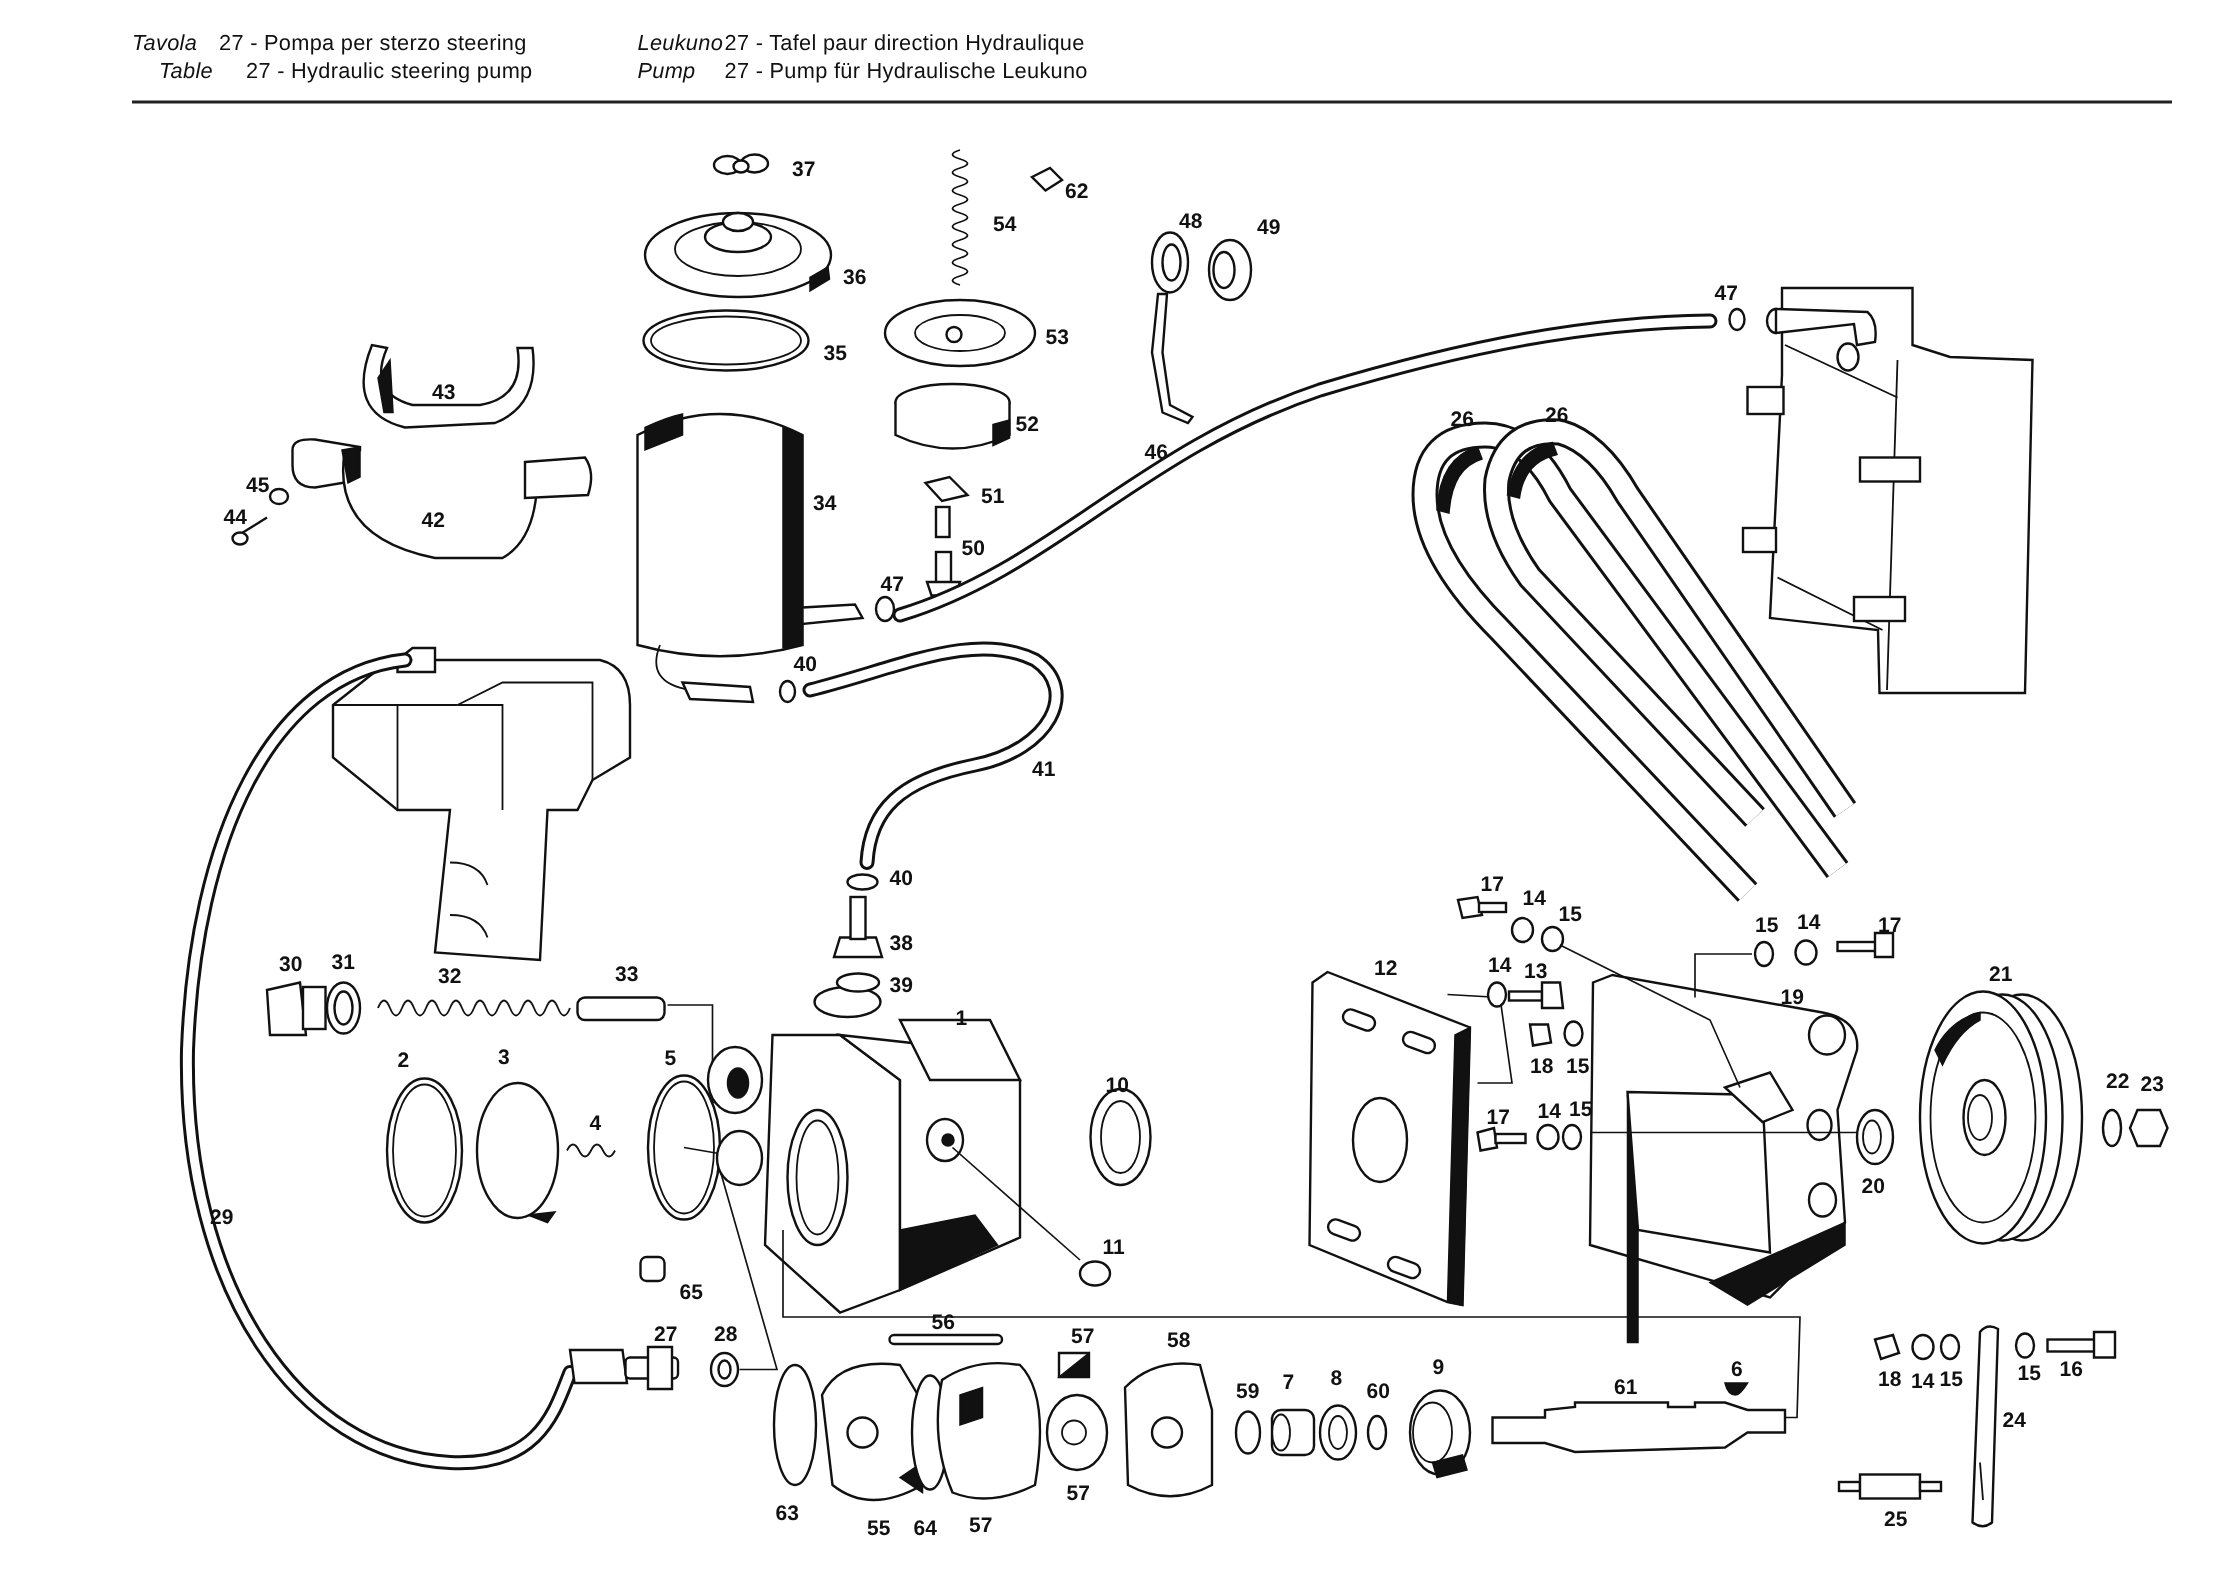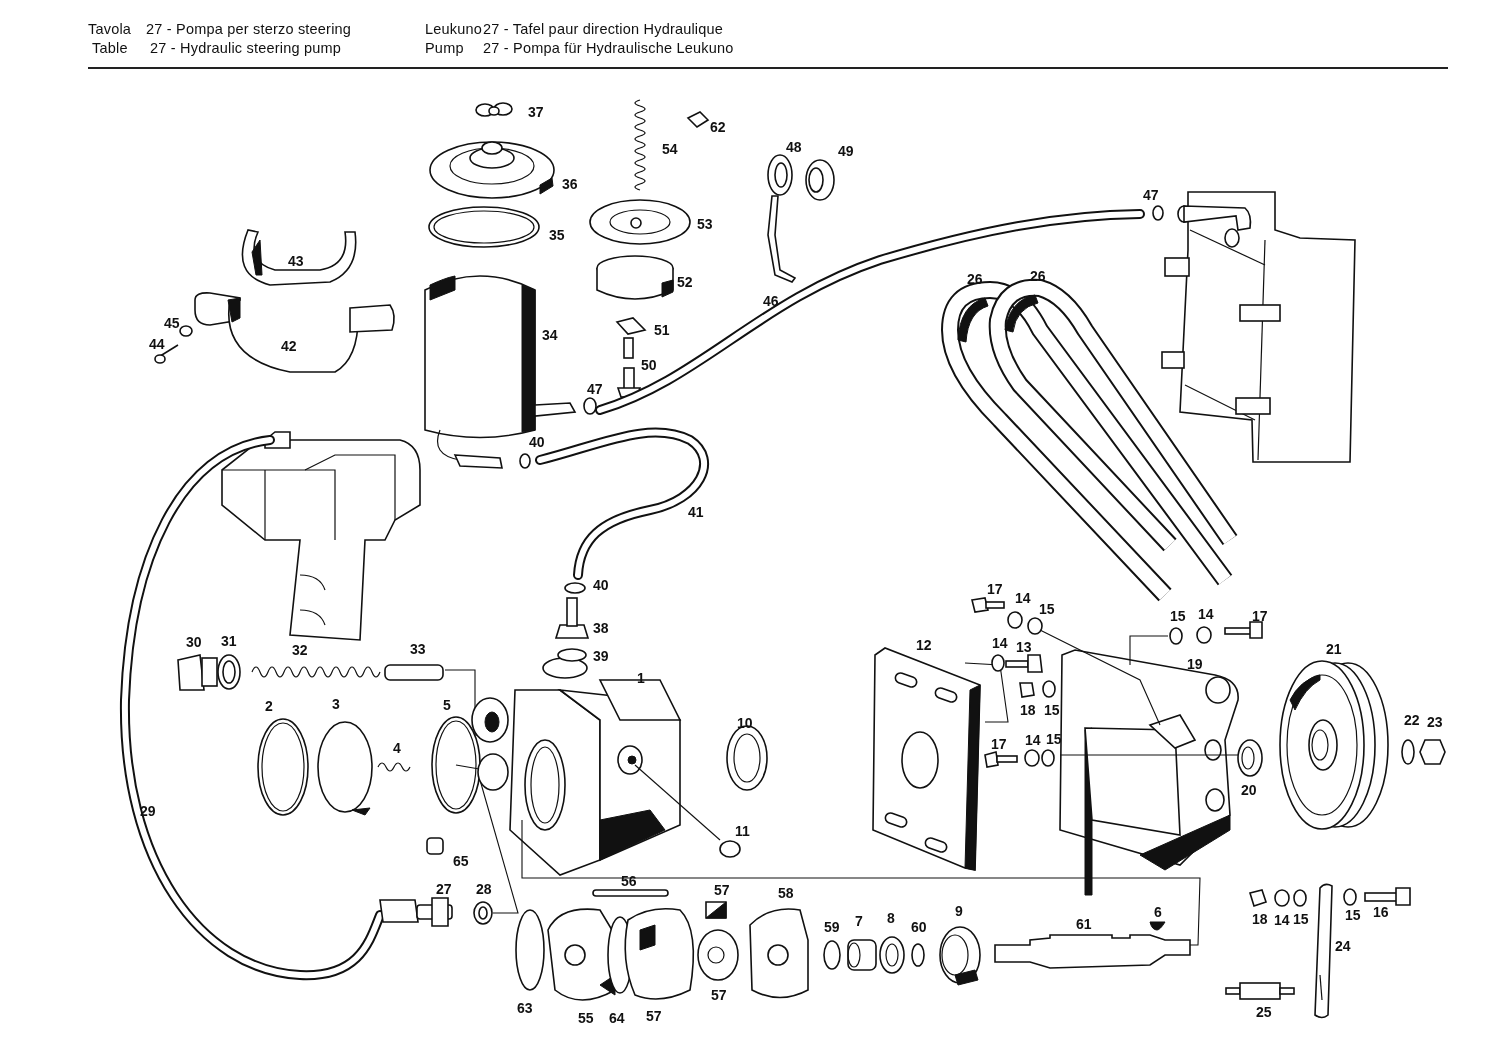--- a/index.html
+++ b/index.html
@@ -1,46 +1,46 @@
 <!DOCTYPE html>
 <html><head>
 <meta charset="utf-8">
 <style>
   html, body { margin: 0; padding: 0; background: #ffffff; }
   body { width: 1488px; height: 1049px; position: relative; overflow: hidden; font-family: "Liberation Sans", "DejaVu Sans", sans-serif; color: #111; }
   .header { position: absolute; top: 20px; left: 88px; font-size: 14.5px; line-height: 19px; letter-spacing: 0.2px; }
   .hrow { position: absolute; white-space: nowrap; }
-  .hcol-name { display: inline-block; width: 58px; }
+  .hcol-name { display: inline-block; width: 58px; font-style: italic; }
   .hrule { position: absolute; left: 88px; top: 67px; width: 1360px; height: 2px; background: #222; }
   svg#diagram { position: absolute; left: 0; top: 0; }
   .part { fill: #fff; stroke: #111; stroke-width: 1.6; }
   .dark { fill: #111; stroke: #111; stroke-width: 1; }
   .thin { fill: none; stroke: #111; stroke-width: 1.2; }
   .hose { fill: none; stroke: #111; stroke-width: 10; stroke-linecap: round; }
   .hose-in { fill: none; stroke: #fff; stroke-width: 6; stroke-linecap: round; }
   .belt-out { fill: none; stroke: #111; stroke-width: 18; stroke-linejoin: round; }
   .belt-in { fill: none; stroke: #fff; stroke-width: 14; stroke-linejoin: round; }
   .lead { fill: none; stroke: #111; stroke-width: 1.1; }
   .lbl { font-family: "Liberation Sans", "DejaVu Sans", sans-serif; font-weight: bold; font-size: 14px; fill: #111; }
 </style>
 </head>
 <body>
 
 <div class="header">
   <div class="hrow" style="left:0;top:0">
     <span class="hcol-name">Tavola</span><span>27</span><span style="white-space:pre"> - </span><span>Pompa per sterzo steering</span>
   </div>
-  <div class="hrow" style="left:4px;top:19px">
+  <div class="hrow" style="left:18px;top:19px">
     <span class="hcol-name">Table</span><span>27</span><span style="white-space:pre"> - </span><span>Hydraulic steering pump</span>
   </div>
   <div class="hrow" style="left:337px;top:0">
     <span class="hcol-name">Leukuno</span><span>27</span><span style="white-space:pre"> - </span><span>Tafel paur direction Hydraulique</span>
   </div>
   <div class="hrow" style="left:337px;top:19px">
-    <span class="hcol-name">Pump</span><span>27</span><span style="white-space:pre"> - </span><span>Pompa für Hydraulische Leukuno</span>
+    <span class="hcol-name">Pump</span><span>27</span><span style="white-space:pre"> - </span><span>Pump für Hydraulische Leukuno</span>
   </div>
 </div>
 <div class="hrule"></div>
 
 <svg id="diagram" width="1488" height="1049" viewBox="0 0 1488 1049">
 
   <g>
     <ellipse class="part" cx="485" cy="110" rx="9" ry="6"></ellipse>
     <ellipse class="part" cx="503" cy="109" rx="9" ry="6"></ellipse>
     <ellipse class="part" cx="494" cy="111" rx="5" ry="4"></ellipse>

